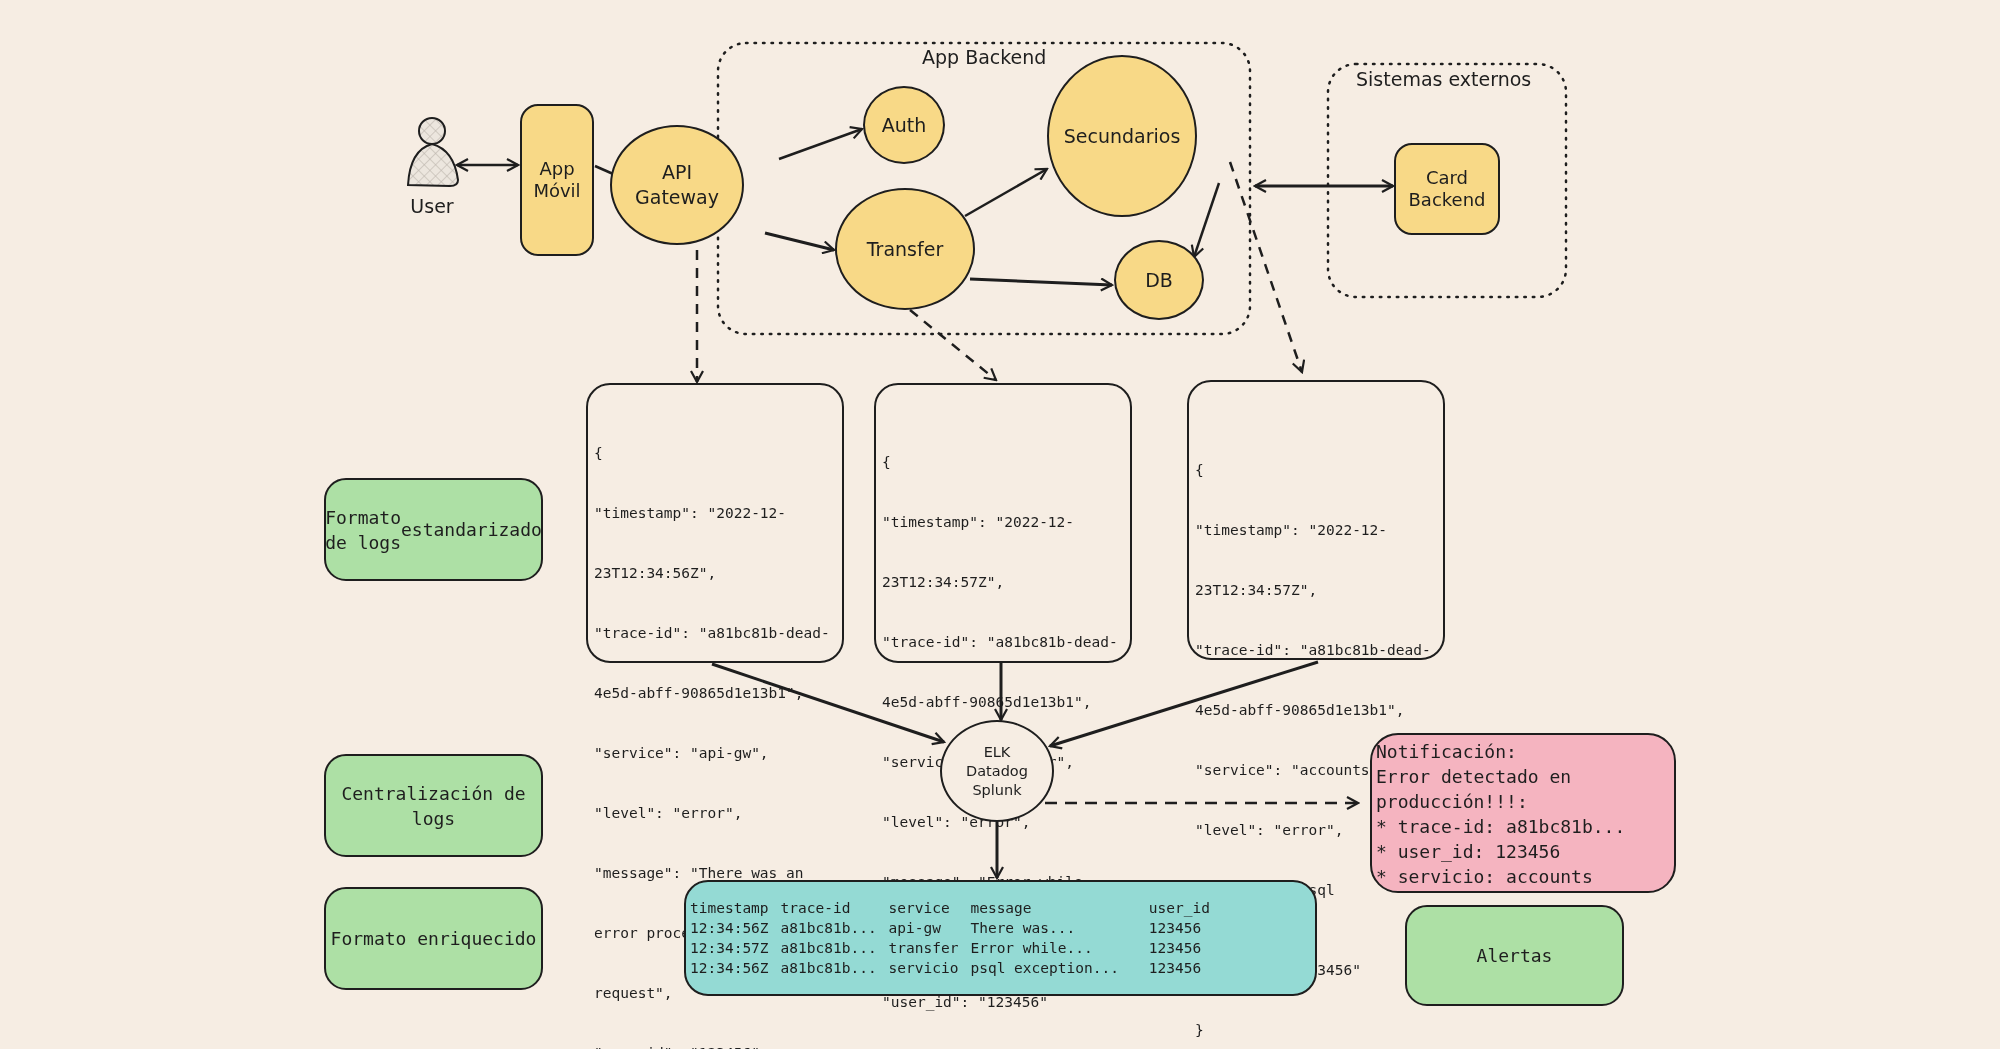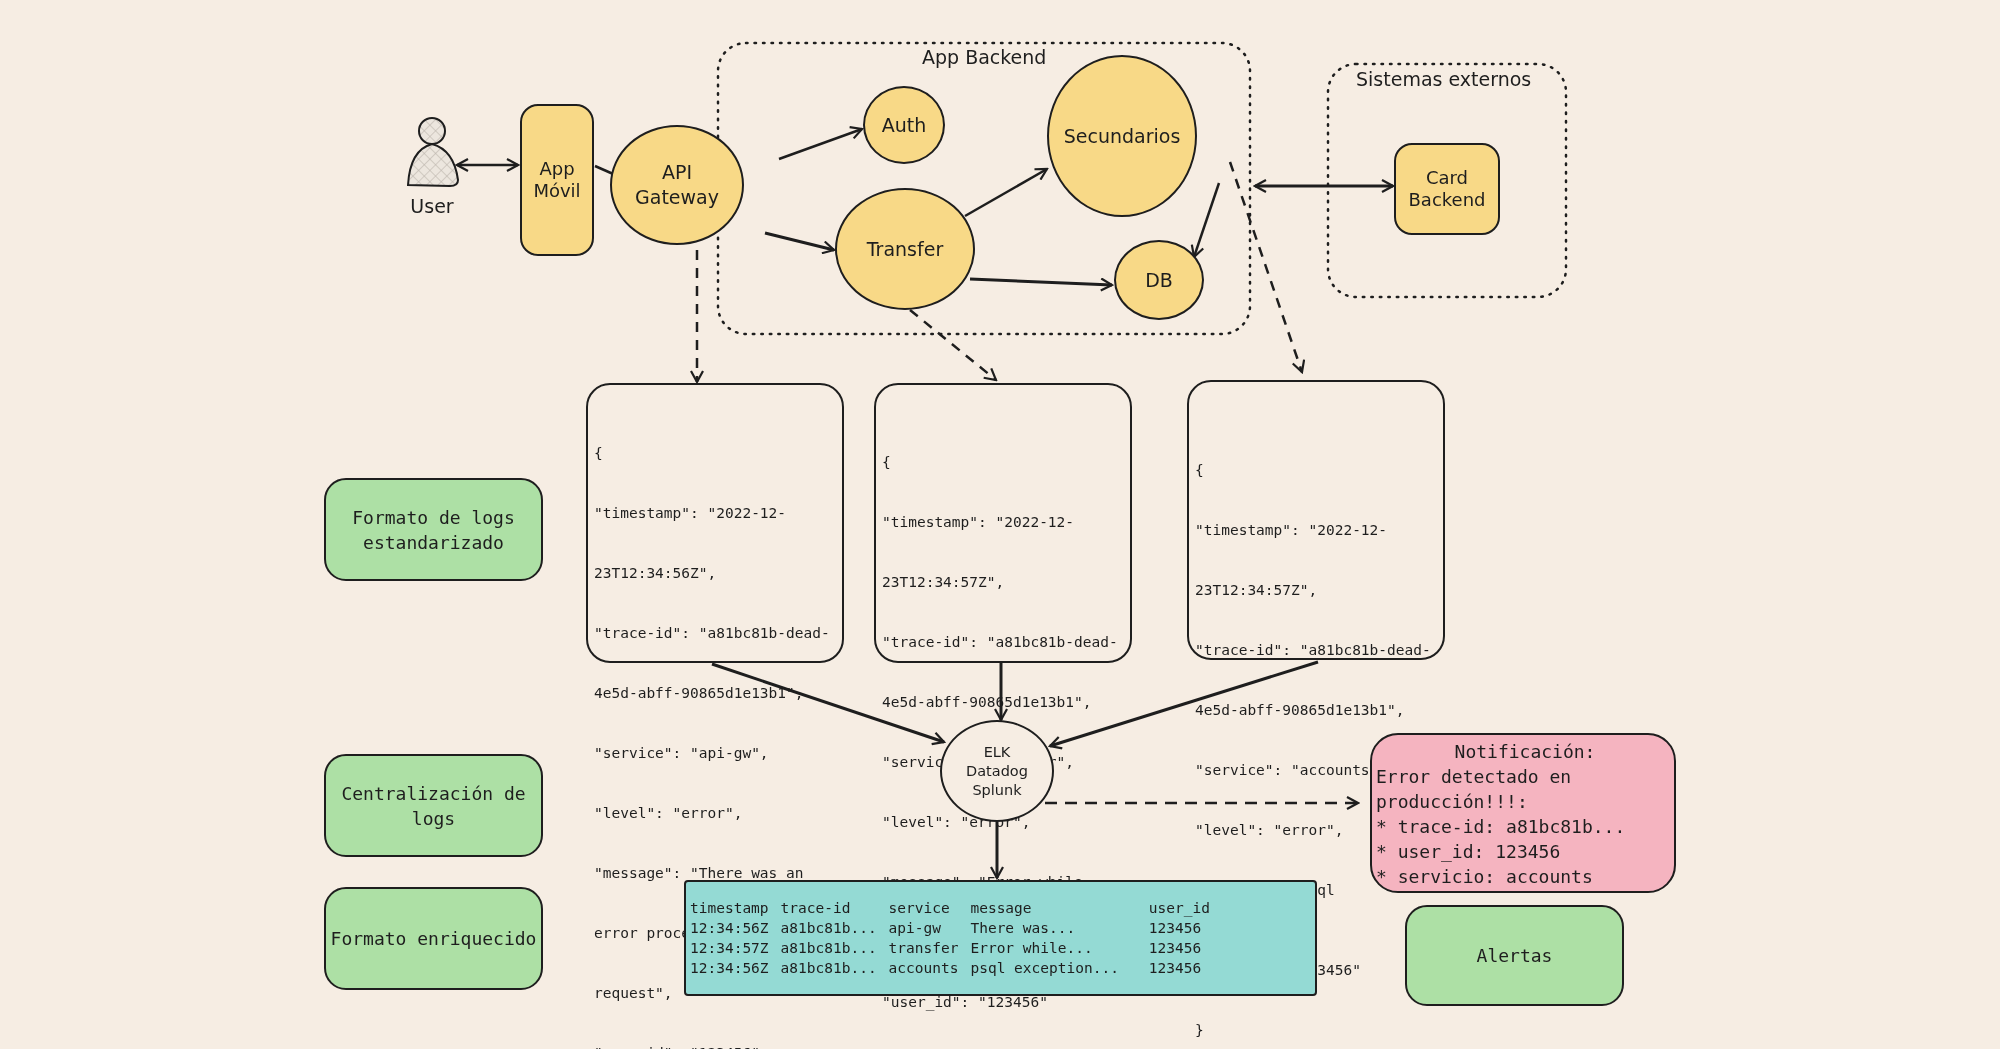--- a/index.html
+++ b/index.html
@@ -144,39 +144,39 @@
   <span class="ln">23T12:34:57Z",</span>
   <span class="ln">"trace-id": "a81bc81b-dead-</span>
   <span class="ln">4e5d-abff-90865d1e13b1",</span>
   <span class="ln">"service": "accounts",</span>
   <span class="ln">"level": "error",</span>
   <span class="ln">"message": "psql exception",</span>
   <span class="ln">"user_id": "123456"</span>
   <span class="ln">}</span>
 </div>
 
-<div class="label-box" style="left:324px;top:478px;width:219px;height:103px;flex-direction:column;">
+<div class="label-box" style="left:324px;top:478px;width:219px;height:103px;flex-direction:row;">
   <span>Formato de logs</span>
   <span>estandarizado</span>
 </div>
 <div class="label-box" style="left:324px;top:711px;width:219px;height:103px;flex-direction:column;margin-top:43px;">
   <span>Centralización de</span>
   <span>logs</span>
 </div>
 <div class="label-box" style="left:324px;top:887px;width:219px;height:103px;">
   <span>Formato enriquecido</span>
 </div>
 
 <div class="circle" style="left:940px;top:720px;width:114px;height:102px;background:#f6ede3;font-size:14.5px;line-height:19px;flex-direction:column;">
   <span>ELK</span>
   <span>Datadog</span>
   <span>Splunk</span>
 </div>
 
-<div class="box teal" style="left:684px;top:880px;width:633px;height:116px;border-radius:4px;padding:16px 0 0 4px;">
+<div class="box teal" style="left:684px;top:880px;width:633px;height:116px;border-radius:24px;padding:16px 0 0 4px;">
   <table class="enriched">
     <thead>
       <tr>
         <th>timestamp</th>
         <th>trace-id</th>
         <th>service</th>
         <th style="padding-right:16px;">message</th>
         <th>user_id</th>
       </tr>
     </thead>
@@ -191,30 +191,30 @@
       <tr>
         <td>12:34:57Z</td>
         <td>a81bc81b...</td>
         <td>transfer</td>
         <td style="padding-right:30px;">Error while...</td>
         <td>123456</td>
       </tr>
       <tr>
         <td>12:34:56Z</td>
         <td>a81bc81b...</td>
-        <td>accounts</td>
+        <td>servicio</td>
         <td style="padding-right:30px;">psql exception...</td>
         <td>123456</td>
       </tr>
     </tbody>
   </table>
 </div>
 
 <div class="box pink" style="left:1370px;top:733px;width:306px;height:160px;border-radius:28px;padding:4px 0 0 4px;font-family:'DejaVu Sans Mono', monospace;font-size:18px;line-height:25px;">
-  <div style="text-align:center;">Notificación:</div>
+  <div style="">Notificación:</div>
   <div>Error detectado en</div>
   <div>producción!!!:</div>
   <div>* trace-id: a81bc81b...</div>
   <div>* user_id: 123456</div>
   <div>* servicio: accounts</div>
 </div>
 
 <div class="label-box" style="left:1405px;top:905px;width:219px;height:101px;">
   <span>Alertas</span>
 </div>

